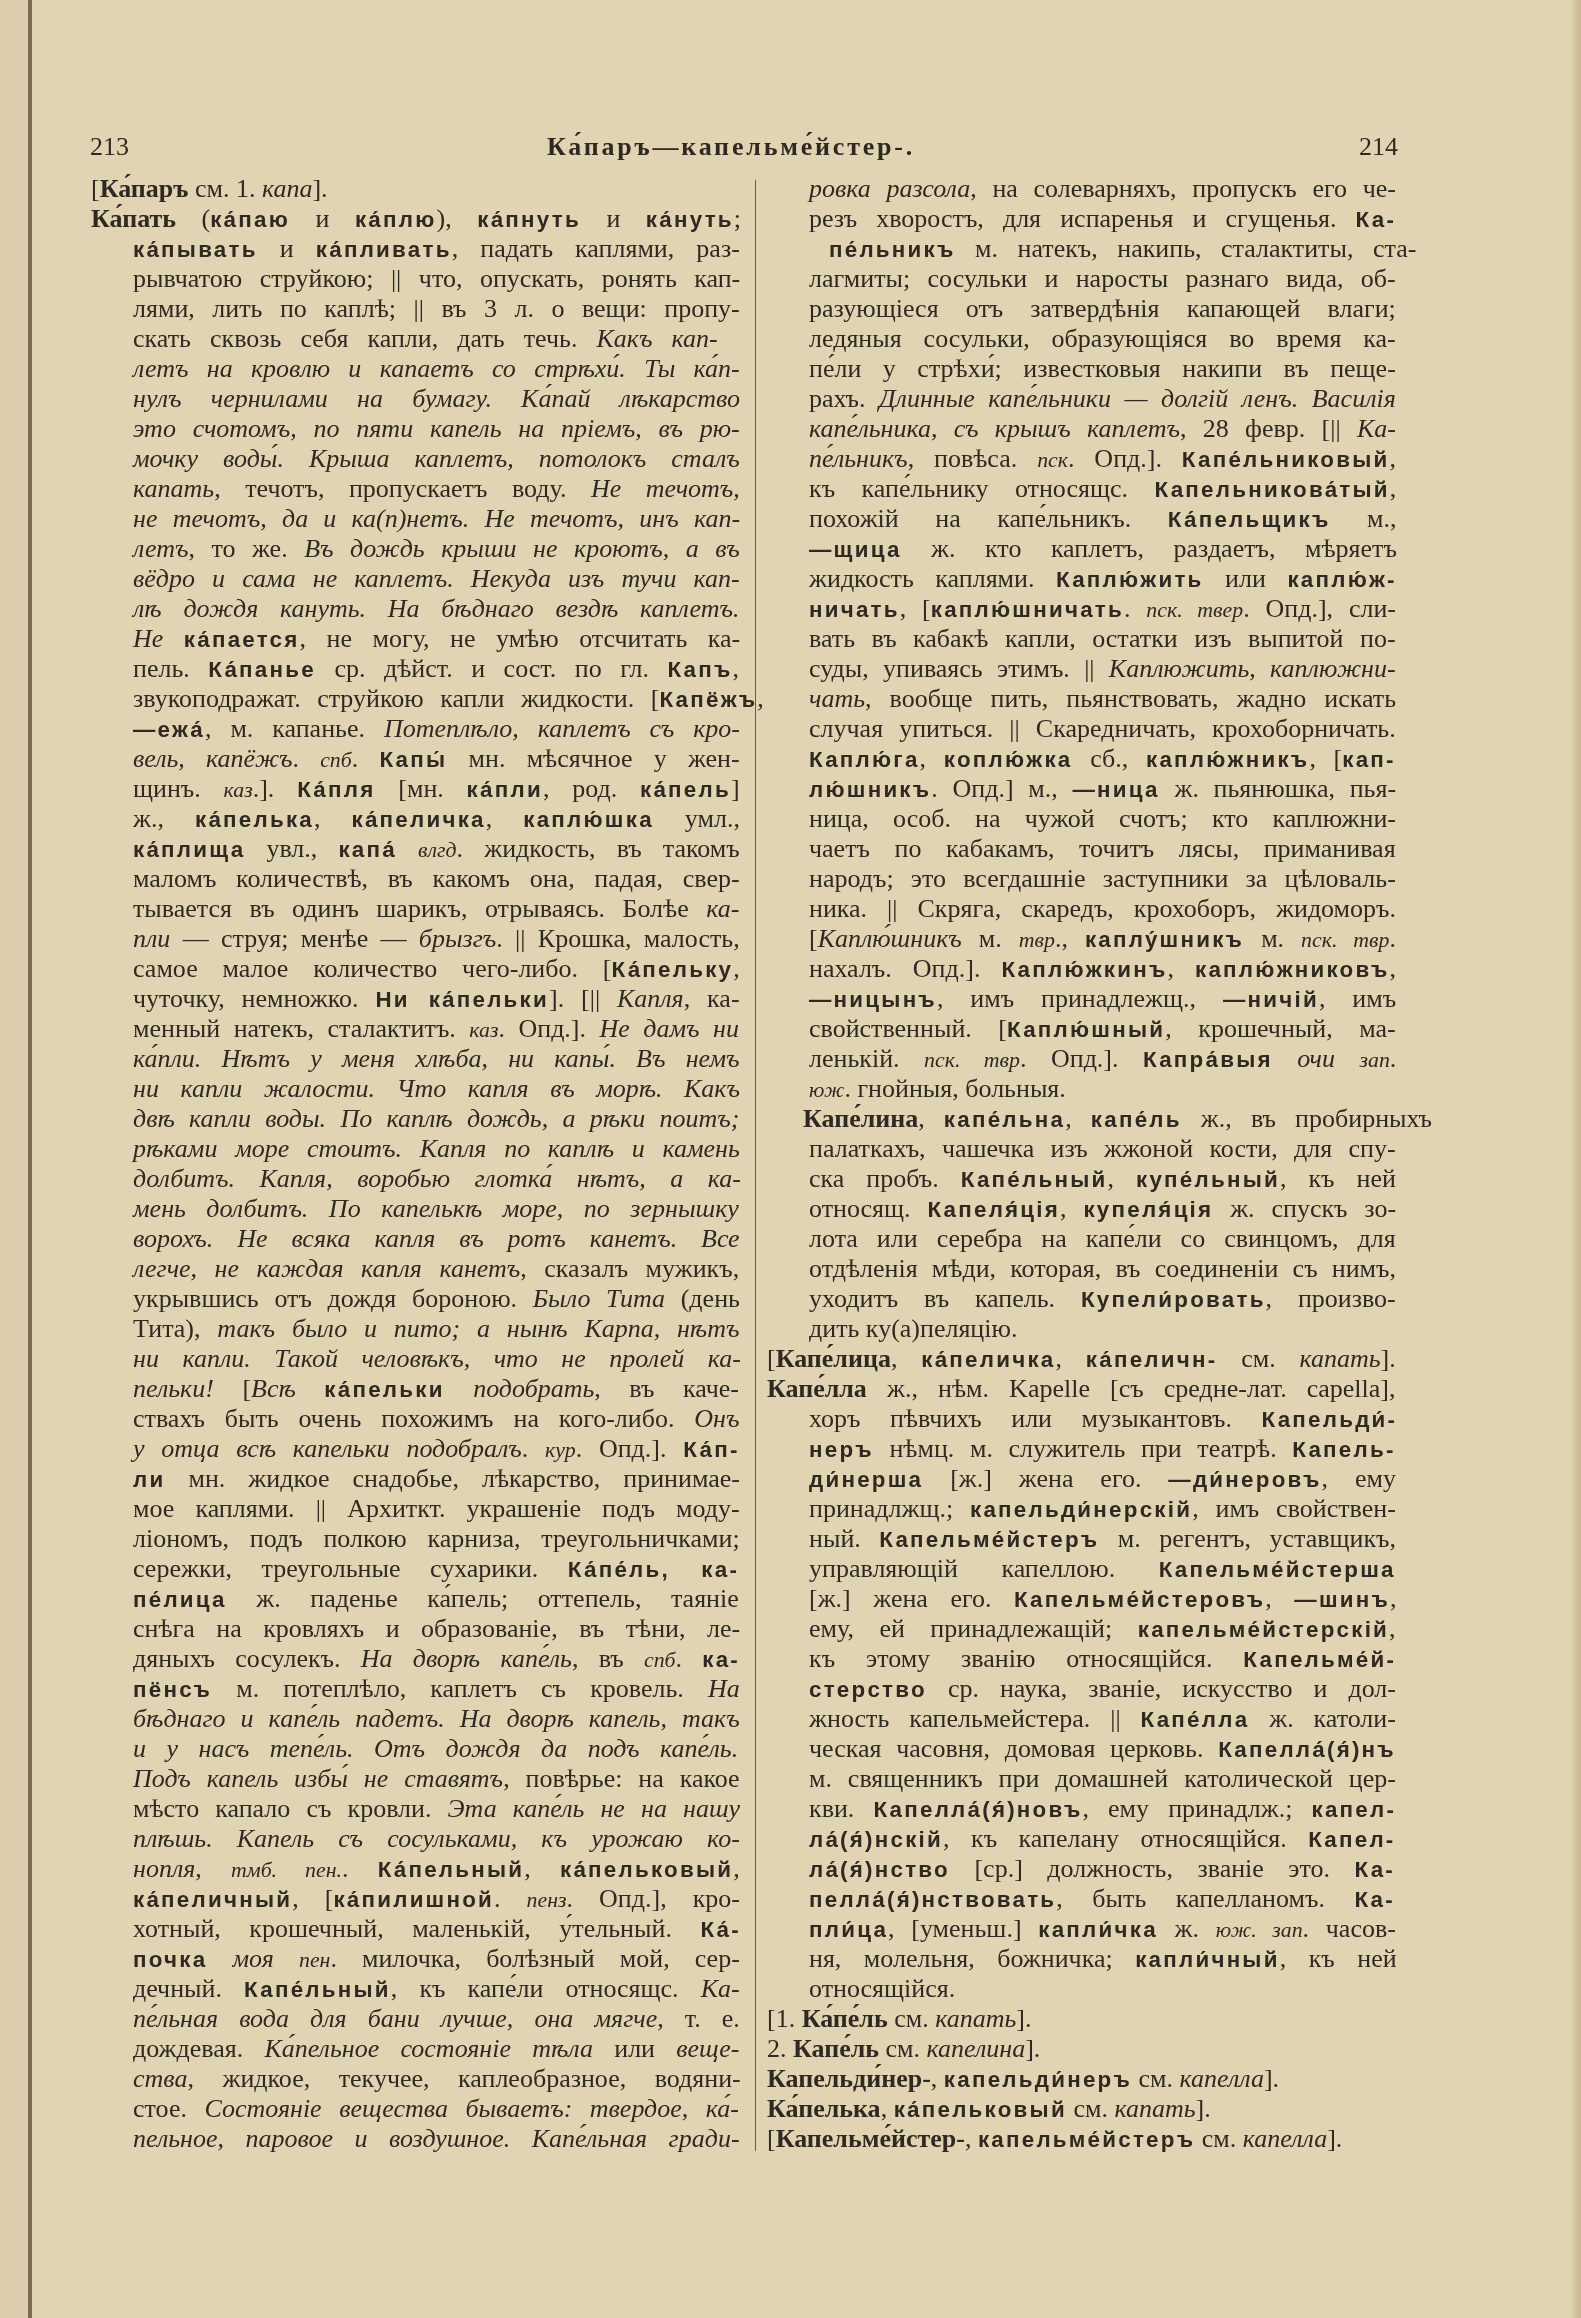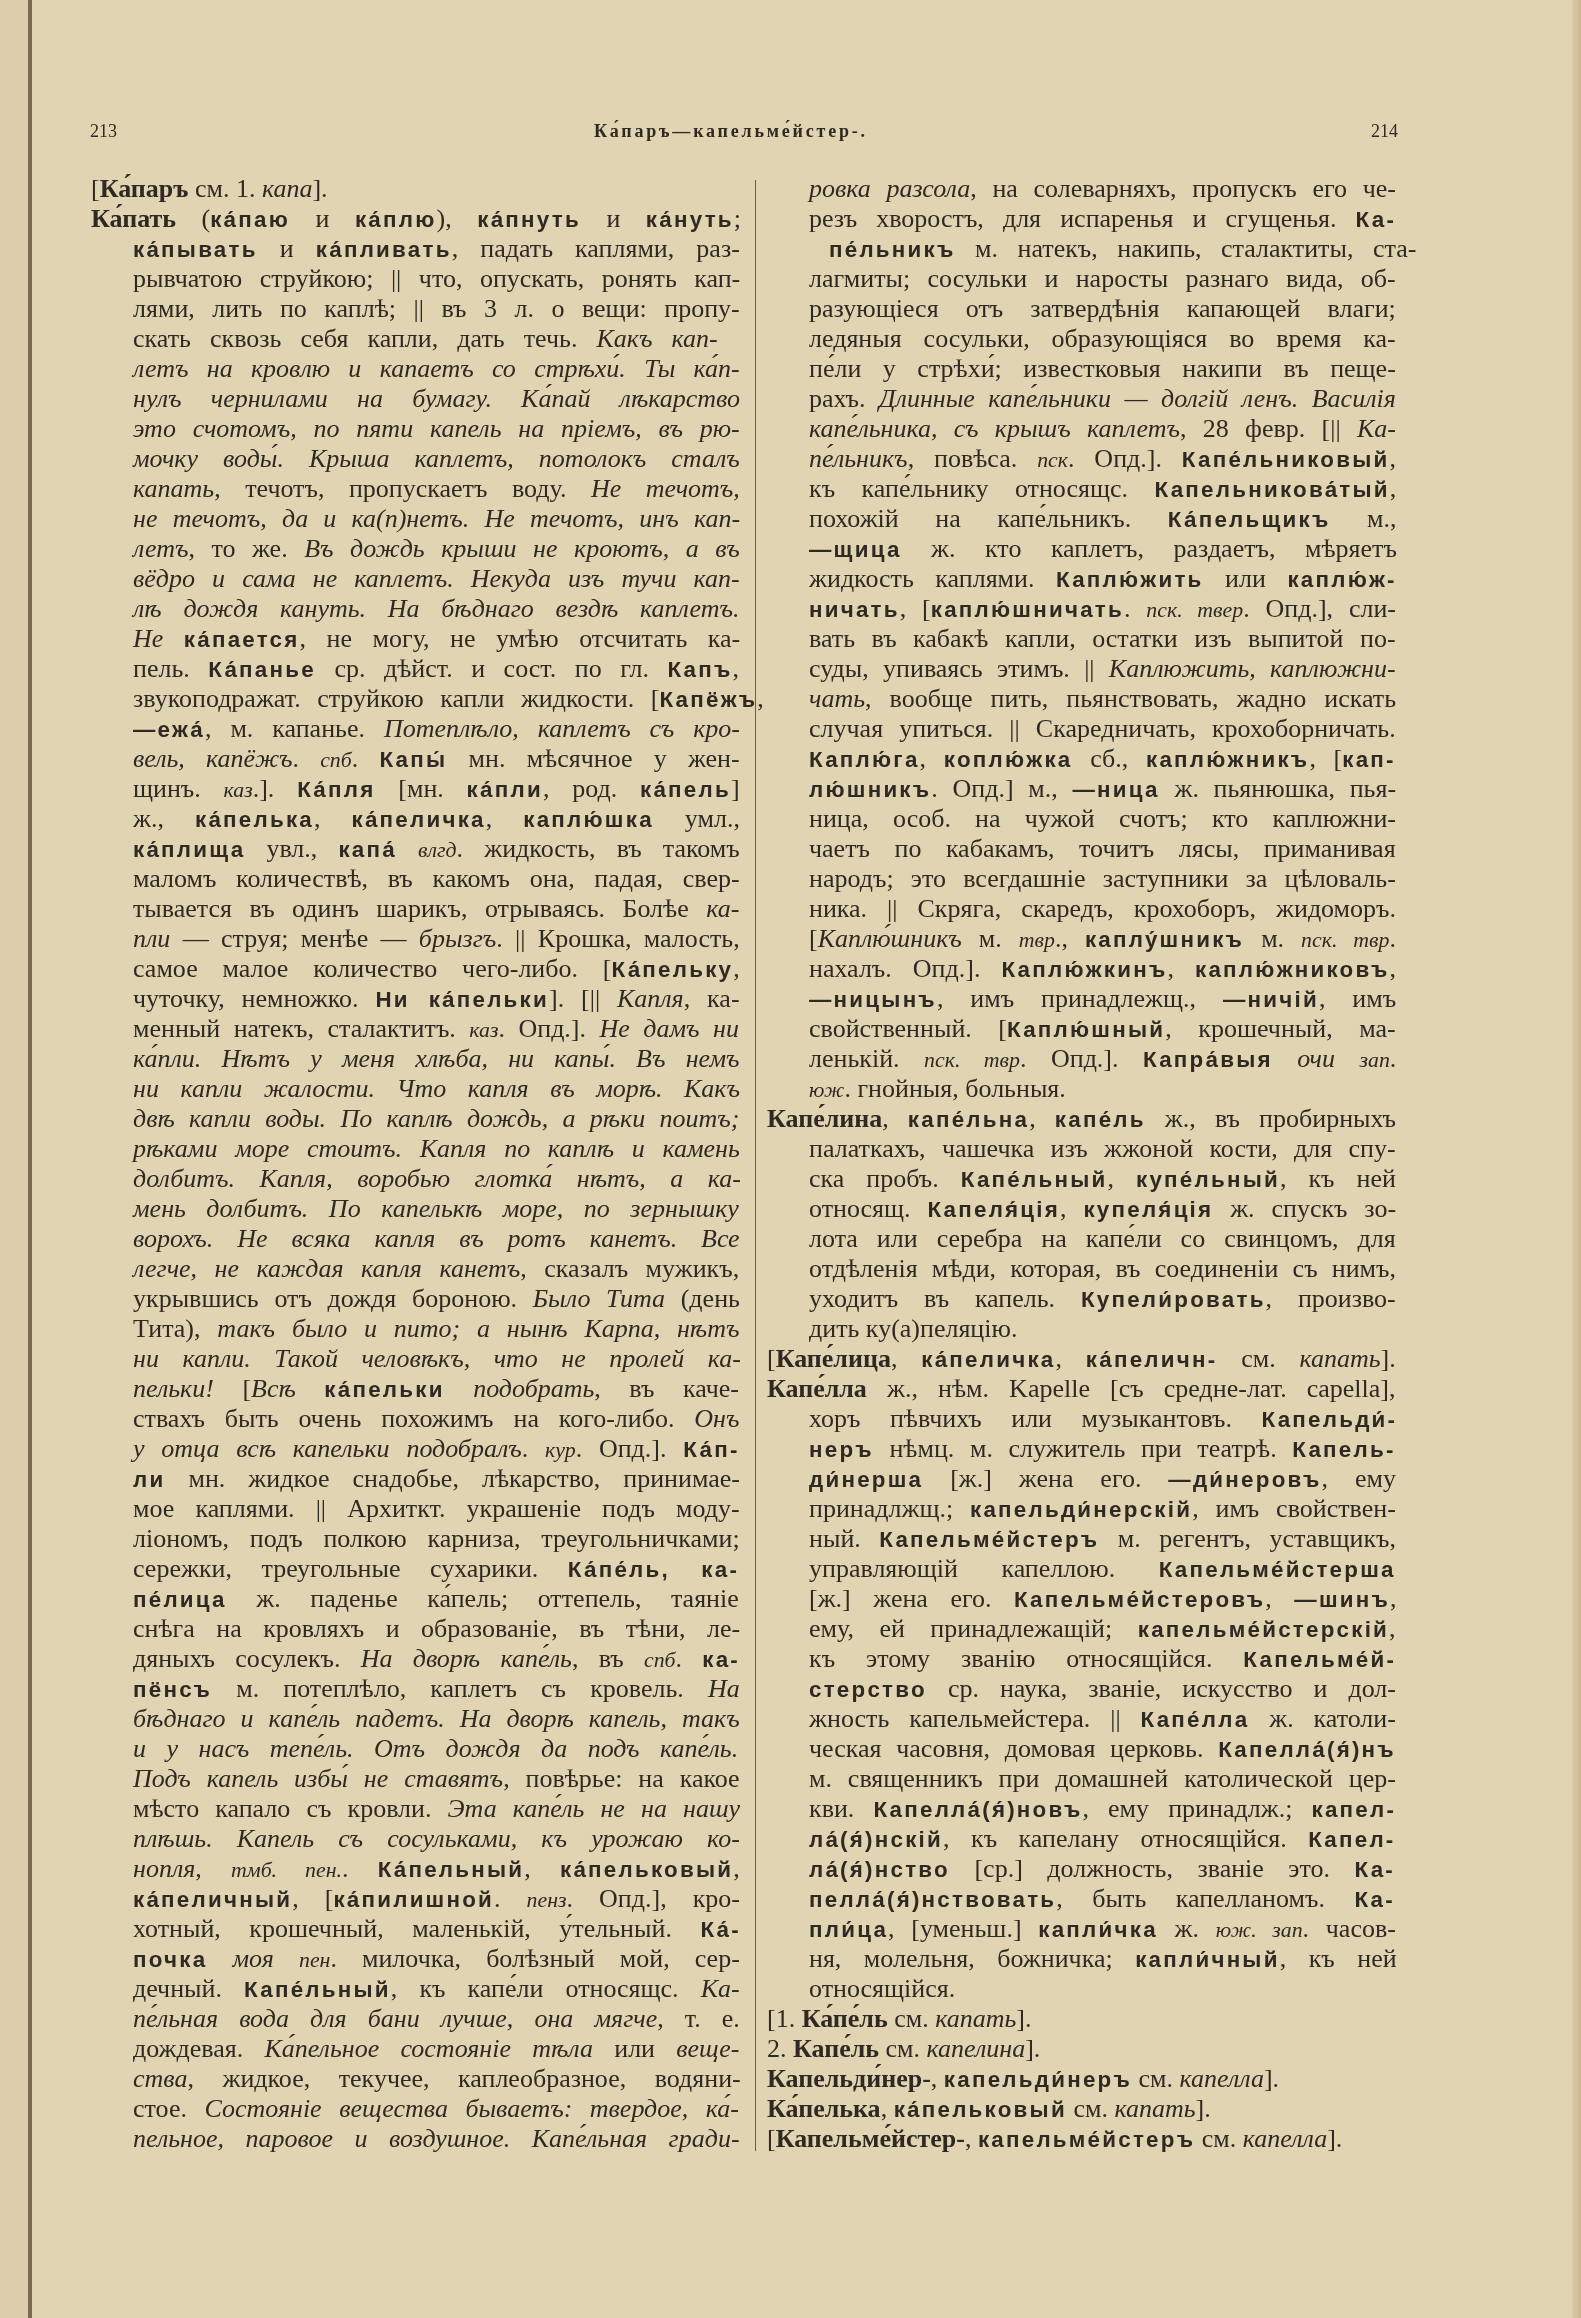--- a/index.html
+++ b/index.html
@@ -5,21 +5,21 @@
   html, body { margin: 0; padding: 0; }
   body {
     width: 1582px; height: 2319px; position: relative; overflow: hidden;
     background: #e1d4b3; color: #2e2921;
     font-family: "Liberation Serif", "DejaVu Serif", serif;
   }
   .edge-l { position: absolute; left: 0; top: 0; width: 28px; height: 2319px; background: #dccead; }
   .edge-line { position: absolute; left: 28px; top: 0; width: 4px; height: 2319px; background: #7a6a50; }
   .edge-r { position: absolute; right: 0; top: 0; width: 10.2px; height: 2319px; background: linear-gradient(90deg, #dbcca8, #c8b58f); }
 
-  .hdr { position: absolute; top: 116px; height: 30px; line-height: 30px; font-size: 18px; white-space: nowrap; }
+  .hdr { position: absolute; top: 132px; height: 30px; line-height: 30px; font-size: 26px; white-space: nowrap; }
   .pn-l { left: 90px; }
   .pn-r { right: 184px; }
   .title { left: 731px; transform: translateX(-50%); font-weight: 700; letter-spacing: 2.8px; }
 
   .divider { position: absolute; left: 755px; top: 180px; width: 1.1px; height: 1971px; background: #51483a; opacity: .85; }
 
   .col { position: absolute; top: 174px; font-size: 26px; }
   .col-l { left: 91px; width: 650px; }
   .col-r { left: 767px; width: 630px; }
 
@@ -136,21 +136,21 @@
     <div class="ln"><span class="inner" style="word-spacing: 17.7px;"><span class="s-r">ница, особ. на чужой счотъ; кто каплюжни-</span></span></div>
     <div class="ln"><span class="inner" style="word-spacing: 18px;"><span class="s-r">чаетъ по кабакамъ, точитъ лясы, приманивая</span></span></div>
     <div class="ln"><span class="inner" style="word-spacing: 10.7px;"><span class="s-r">народъ; это всегдашнiе заступники за цѣловаль-</span></span></div>
     <div class="ln"><span class="inner" style="word-spacing: 13.5px;"><span class="s-r">ника. || Скряга, скаредъ, крохоборъ, жидоморъ.</span></span></div>
     <div class="ln"><span class="inner" style="word-spacing: 10.5px;"><span class="s-r">[</span><span class="s-i">Каплю́шникъ</span><span class="s-r"> м. </span><span class="s-a">твр</span><span class="s-r">., </span><span class="s-b">каплу́шникъ</span><span class="s-r"> м. </span><span class="s-a">пск. твр</span><span class="s-r">.</span></span></div>
     <div class="ln"><span class="inner" style="word-spacing: 14.5px;"><span class="s-r">нахалъ. Опд.]. </span><span class="s-b">Каплю́жкинъ</span><span class="s-r">, </span><span class="s-b">каплю́жниковъ</span><span class="s-r">,</span></span></div>
     <div class="ln"><span class="inner" style="word-spacing: 20.4px;"><span class="s-b">—ницынъ</span><span class="s-r">, имъ принадлежщ., </span><span class="s-b">—ничiй</span><span class="s-r">, имъ</span></span></div>
     <div class="ln"><span class="inner" style="word-spacing: 20px;"><span class="s-r">свойственный. [</span><span class="s-b">Каплю́шный</span><span class="s-r">, крошечный, ма-</span></span></div>
     <div class="ln"><span class="inner" style="word-spacing: 18px;"><span class="s-r">ленькiй. </span><span class="s-a">пск. твр</span><span class="s-r">. Опд.]. </span><span class="s-b">Капра́выя</span><span class="s-r"> </span><span class="s-i">очи</span><span class="s-r"> </span><span class="s-a">зап</span><span class="s-r">.</span></span></div>
     <div class="ln end"><span class="inner"><span class="s-a">юж</span><span class="s-r">. гнойныя, больныя.</span></span></div>
-    <div class="ln hw"><span class="inner" style="word-spacing: 12.6px;"><span class="s-h">Капе́лина</span><span class="s-r">, </span><span class="s-b">капе́льна</span><span class="s-r">, </span><span class="s-b">капе́ль</span><span class="s-r"> ж., въ пробирныхъ</span></span></div>
+    <div class="ln hw"><span class="inner" style="word-spacing: 12.6px; margin-left: 36px;"><span class="s-h">Капе́лина</span><span class="s-r">, </span><span class="s-b">капе́льна</span><span class="s-r">, </span><span class="s-b">капе́ль</span><span class="s-r"> ж., въ пробирныхъ</span></span></div>
     <div class="ln"><span class="inner" style="word-spacing: 9.8px;"><span class="s-r">палаткахъ, чашечка изъ жжоной кости, для спу-</span></span></div>
     <div class="ln"><span class="inner" style="word-spacing: 15.5px;"><span class="s-r">ска пробъ. </span><span class="s-b">Капе́льный</span><span class="s-r">, </span><span class="s-b">купе́льный</span><span class="s-r">, къ ней</span></span></div>
     <div class="ln"><span class="inner" style="word-spacing: 10.3px;"><span class="s-r">относящ. </span><span class="s-b">Капеля́цiя</span><span class="s-r">, </span><span class="s-b">купеля́цiя</span><span class="s-r"> ж. спускъ зо-</span></span></div>
     <div class="ln"><span class="inner" style="word-spacing: 12.5px;"><span class="s-r">лота или серебра на капе́ли со свинцомъ, для</span></span></div>
     <div class="ln"><span class="inner" style="word-spacing: 7.7px;"><span class="s-r">отдѣленiя мѣди, которая, въ соединенiи съ нимъ,</span></span></div>
     <div class="ln"><span class="inner" style="word-spacing: 19.3px;"><span class="s-r">уходитъ въ капель. </span><span class="s-b">Купели́ровать</span><span class="s-r">, произво-</span></span></div>
     <div class="ln end"><span class="inner"><span class="s-r">дить ку(а)пеляцiю.</span></span></div>
     <div class="ln hw"><span class="inner" style="word-spacing: 17.3px;"><span class="s-r">[</span><span class="s-h">Капе́лица</span><span class="s-r">, </span><span class="s-b">ка́пеличка</span><span class="s-r">, </span><span class="s-b">ка́пеличн-</span><span class="s-r"> см. </span><span class="s-i">капать</span><span class="s-r">].</span></span></div>
     <div class="ln hw"><span class="inner" style="word-spacing: 13.6px;"><span class="s-h">Капе́лла</span><span class="s-r"> ж., нѣм. Kapelle [съ средне-лат. capella],</span></span></div>
     <div class="ln"><span class="inner" style="word-spacing: 23px;"><span class="s-r">хоръ пѣвчихъ или музыкантовъ. </span><span class="s-b">Капельди́-</span></span></div>

